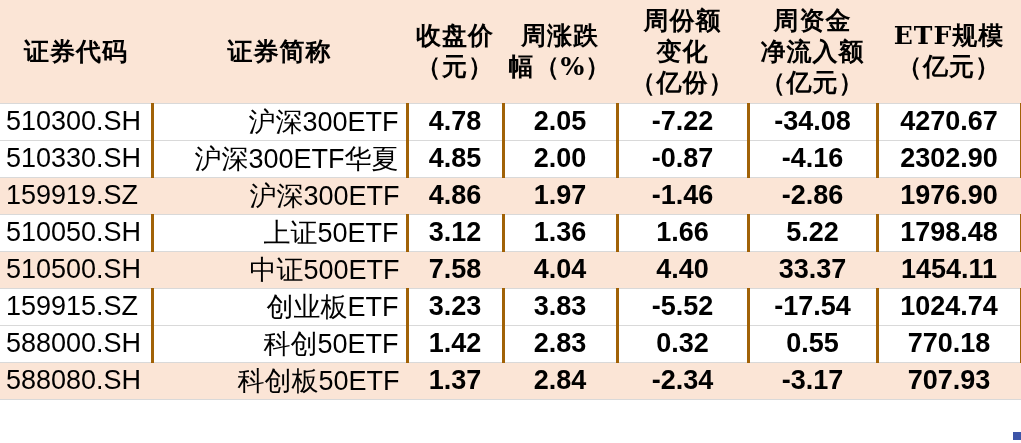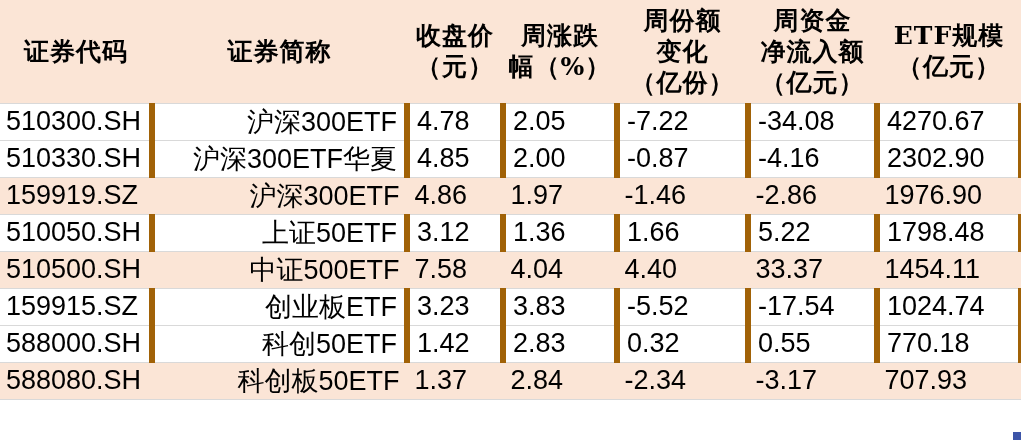--- a/index.html
+++ b/index.html
@@ -39,25 +39,25 @@
   tbody tr { height: 34px; }
   td {
     font-size: 27px;
     color: #000000;
     vertical-align: middle;
     white-space: nowrap;
     overflow: hidden;
     padding: 0 7px;
     border-bottom: 1px solid #d9d9d9;
   }
-  tr.row-white td { background: #ffffff; border-right: 6px solid #a16207; }
+  tr.row-white td { background: #ffffff; border-right: 3px solid #a16207; }
   tr.row-alt   td { background: #fbe5d6; border-right: 1px solid #fbe5d6; }
   td.c-code { text-align: left; padding-left: 6px; }
   td.c-name { text-align: right; padding-left: 9px; }
-  td.c-num  { text-align: left; }
+  td.c-num  { text-align: center; font-weight: bold; }
   
   .fill-handle {
     position: absolute;
     right: 0px; bottom: 3px;
     width: 8px; height: 8px;
     background: #3d55a8;
   }
 </style>
 </head>
 <body>

